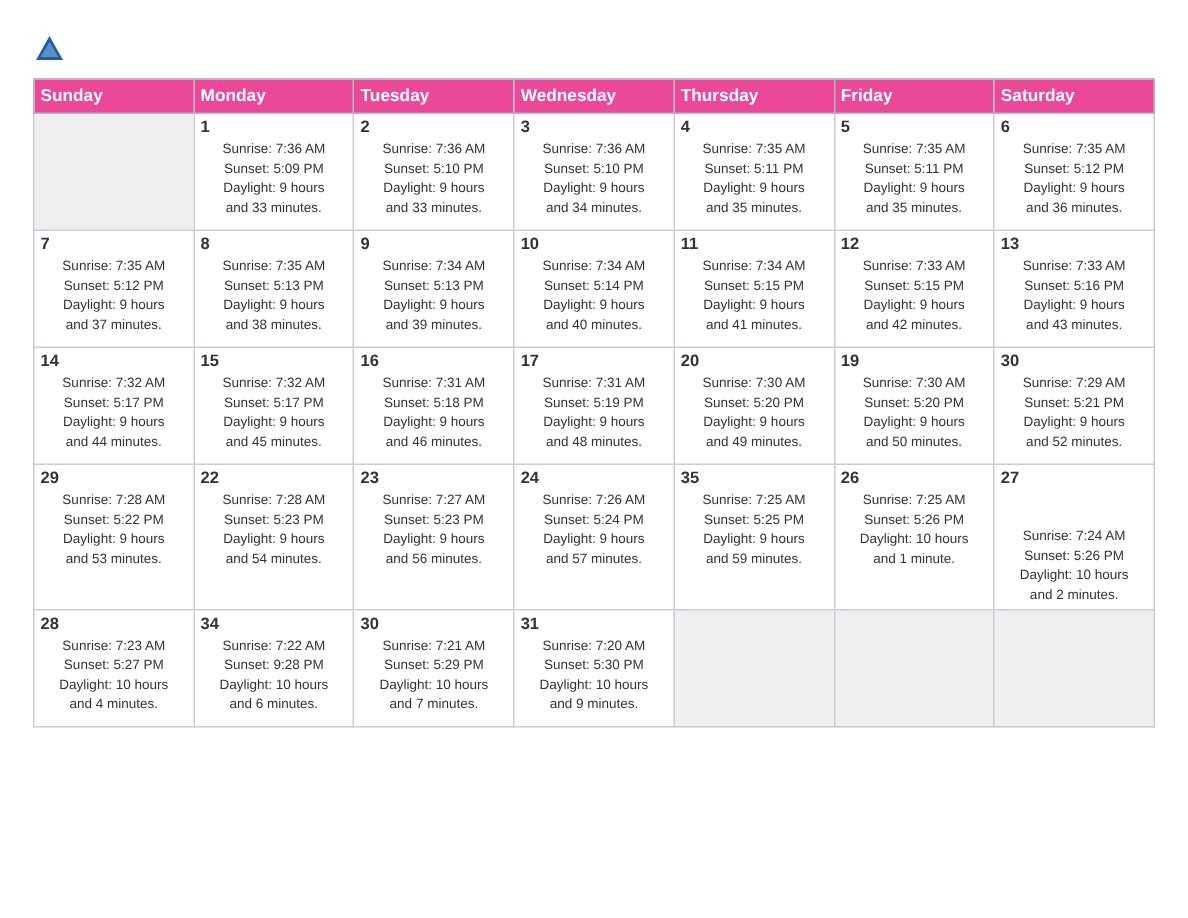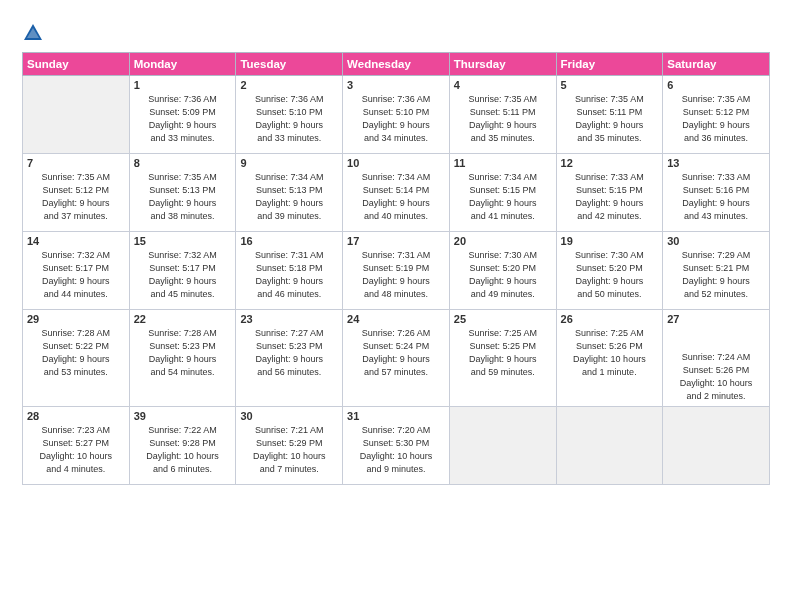--- a/index.html
+++ b/index.html
@@ -304,21 +304,21 @@
 and 56 minutes.</div>
           </td>
           <td>
             <span class="day-num">24</span>
             <div class="day-info" style="white-space: pre-line;">Sunrise: 7:26 AM
 Sunset: 5:24 PM
 Daylight: 9 hours
 and 57 minutes.</div>
           </td>
           <td>
-            <span class="day-num">25</span>
+            <span class="day-num">35</span>
             <div class="day-info" style="white-space: pre-line;">Sunrise: 7:25 AM
 Sunset: 5:25 PM
 Daylight: 9 hours
 and 59 minutes.</div>
           </td>
           <td>
             <span class="day-num">26</span>
             <div class="day-info" style="white-space: pre-line;">Sunrise: 7:25 AM
 Sunset: 5:26 PM
 Daylight: 10 hours
@@ -334,21 +334,21 @@
         </tr>
         <tr>
           <td>
             <span class="day-num">28</span>
             <div class="day-info" style="white-space: pre-line;">Sunrise: 7:23 AM
 Sunset: 5:27 PM
 Daylight: 10 hours
 and 4 minutes.</div>
           </td>
           <td>
-            <span class="day-num">39</span>
+            <span class="day-num">34</span>
             <div class="day-info" style="white-space: pre-line;">Sunrise: 7:22 AM
 Sunset: 9:28 PM
 Daylight: 10 hours
 and 6 minutes.</div>
           </td>
           <td>
             <span class="day-num">30</span>
             <div class="day-info" style="white-space: pre-line;">Sunrise: 7:21 AM
 Sunset: 5:29 PM
 Daylight: 10 hours

